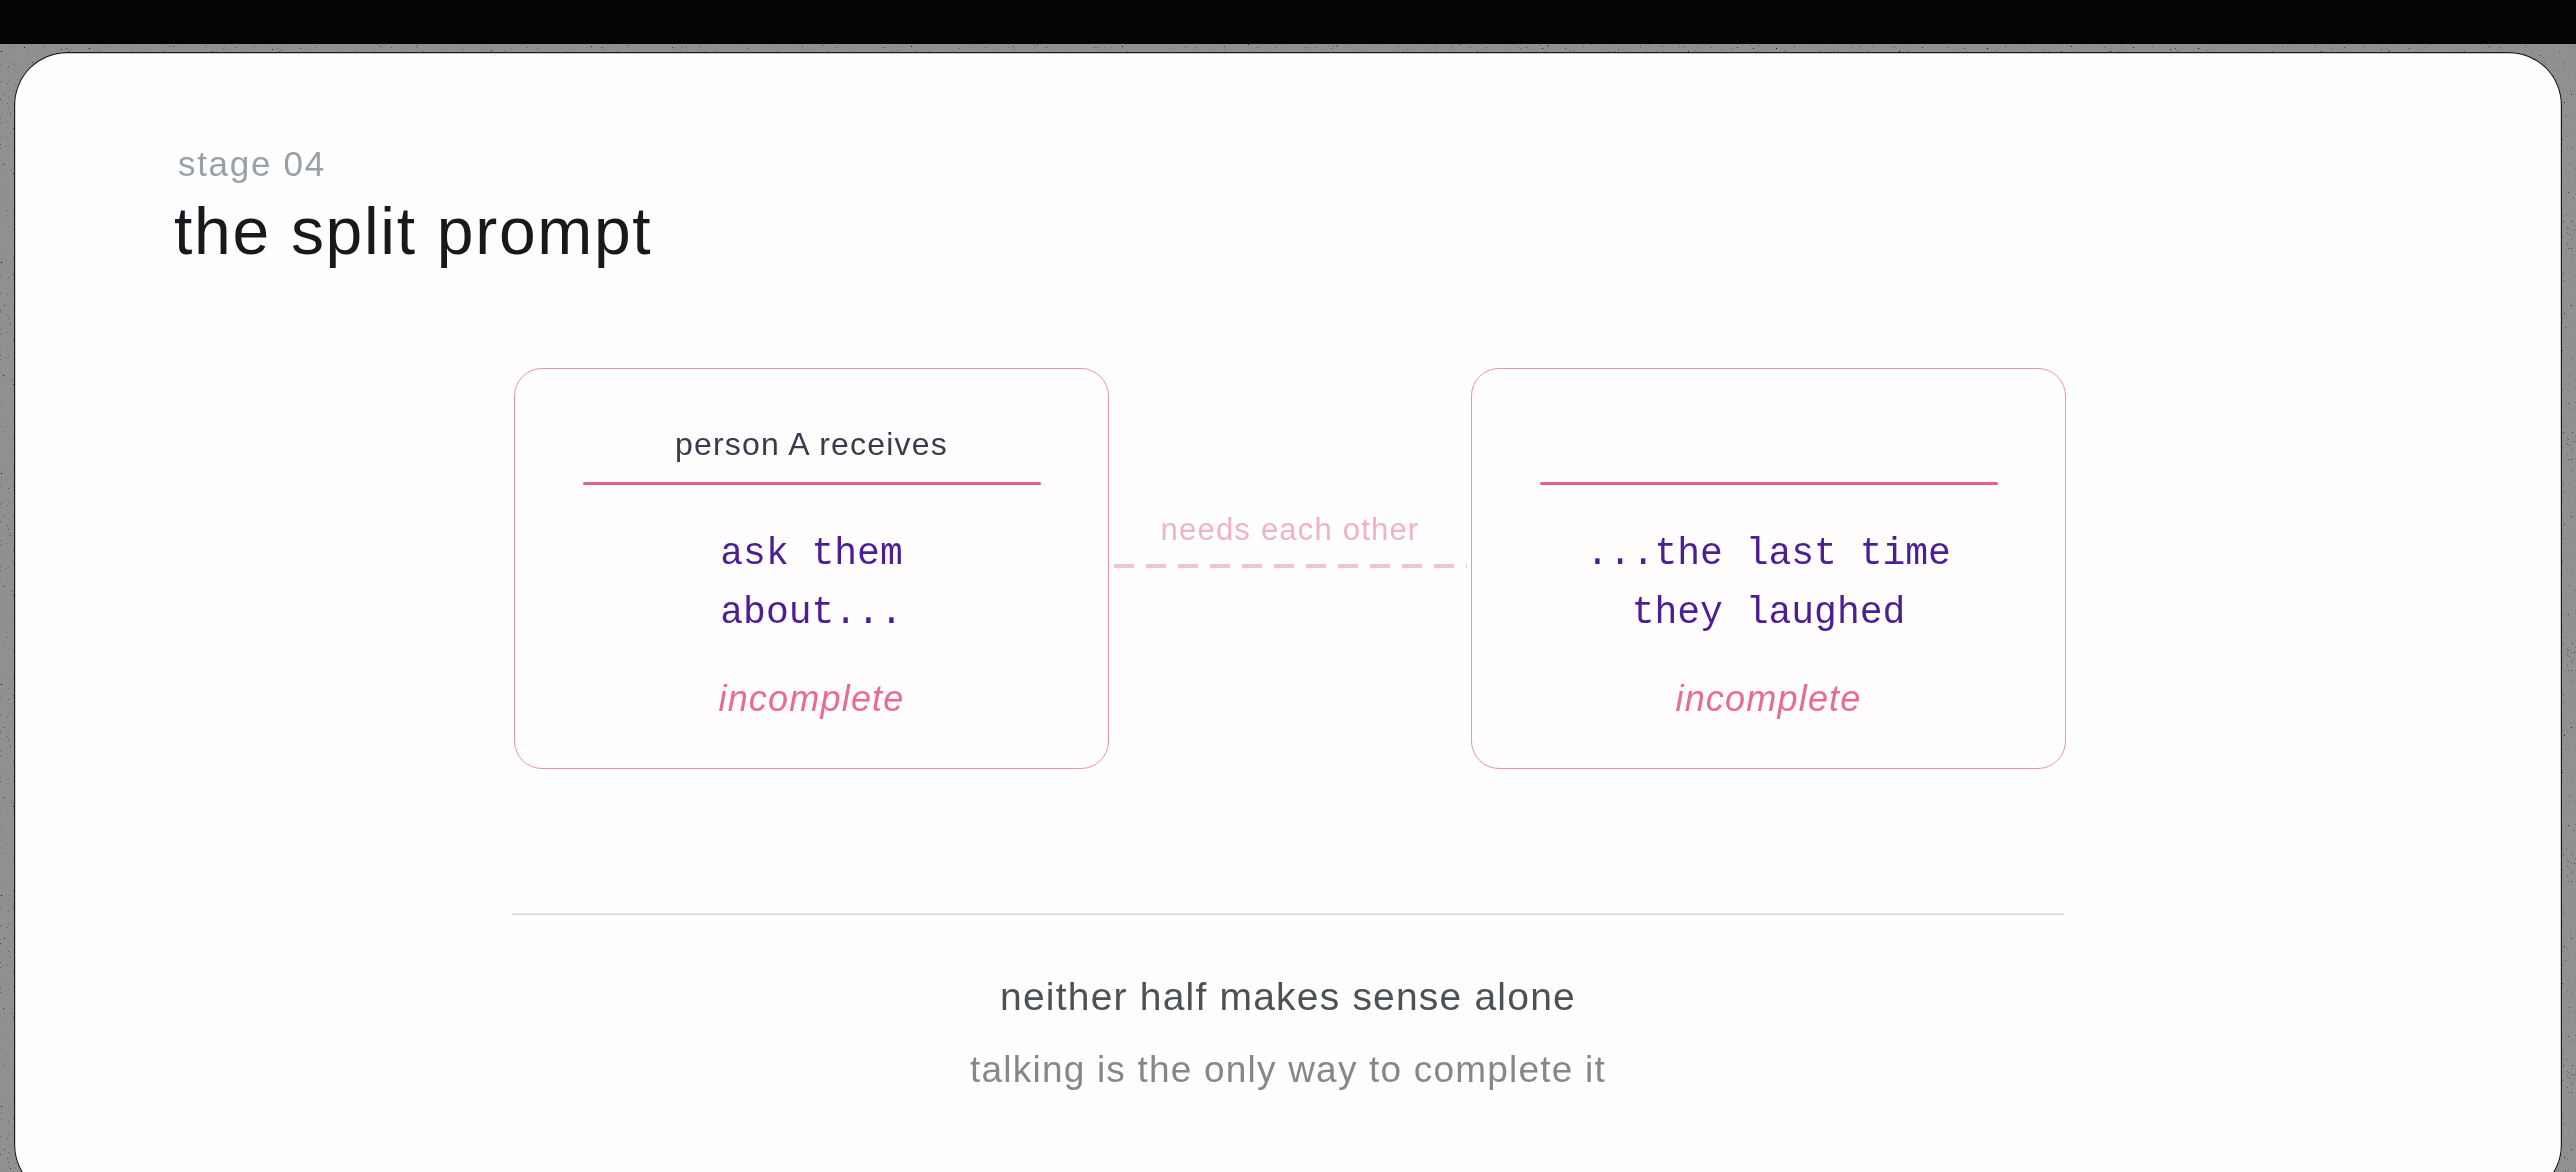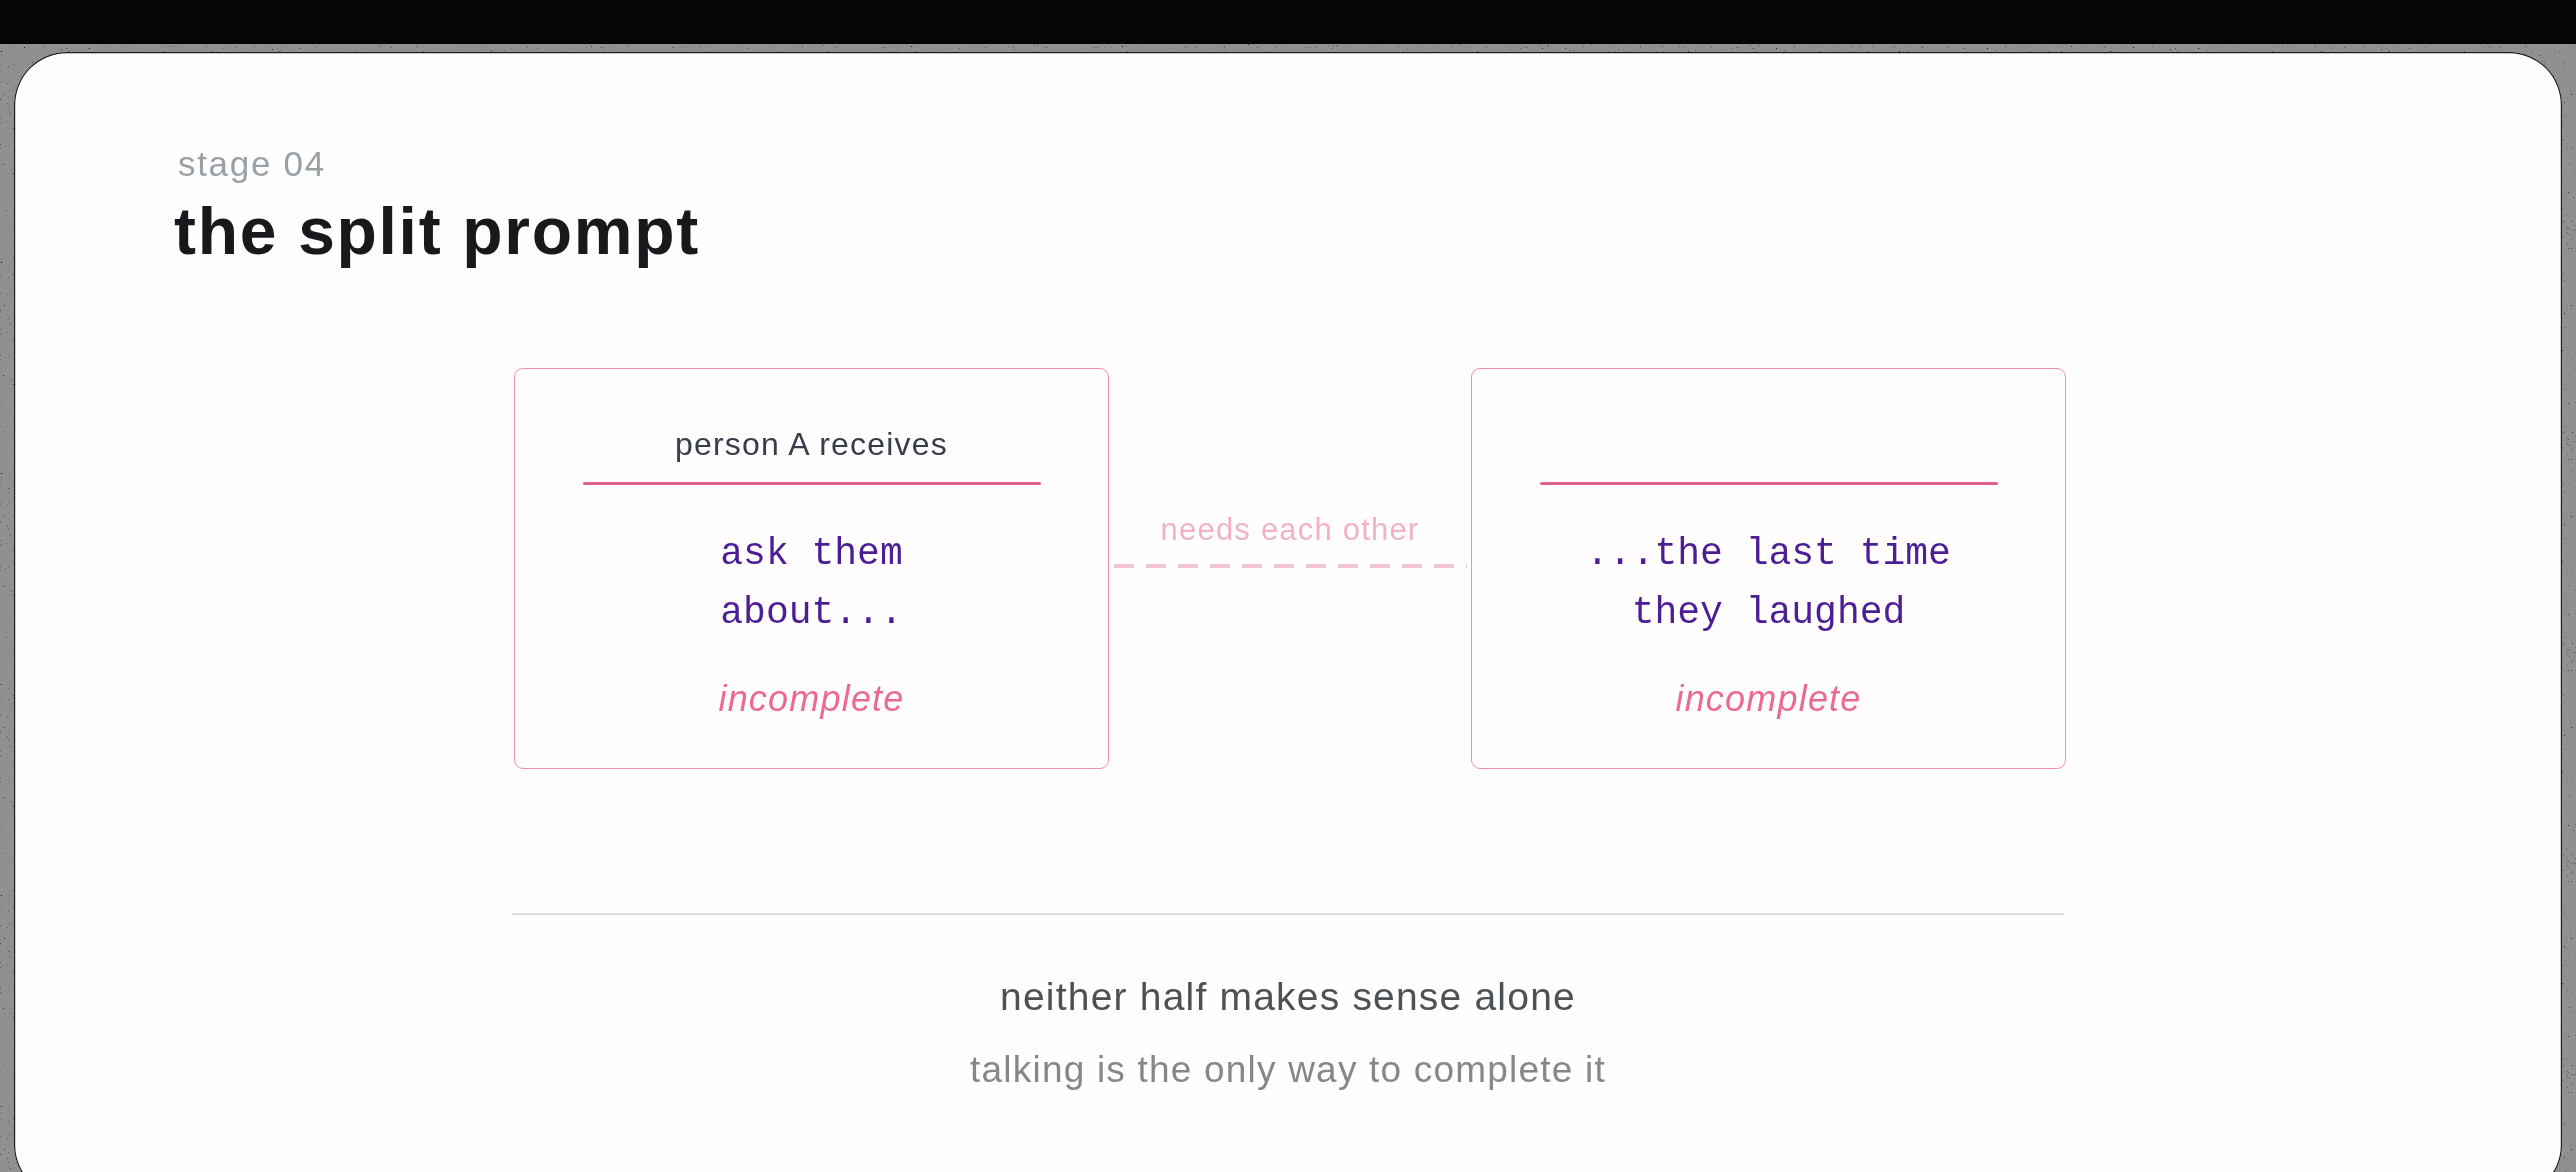--- a/index.html
+++ b/index.html
@@ -45,32 +45,32 @@
     font-weight: 300;
     color: #99a1a7;
   }
   .slide-title {
     position: absolute;
     left: 160px;
     top: 141px;
     font-size: 66px;
     line-height: 76px;
     letter-spacing: 1.7px;
-    font-weight: 700;
+    font-weight: 400;
     color: #17191d;
   }
   
   .prompt-box {
     position: absolute;
     top: 316px;
     width: 595px;
     height: 401px;
     background: #fffdfe;
     border: 1.7px solid #ef8fae;
-    border-radius: 9px;
+    border-radius: 28px;
     box-sizing: border-box;
   }
   .box-a { left: 500px; }
   .box-b { left: 1457px; }
   .box-header {
     position: absolute;
     top: 57px;
     left: 0;
     width: 100%;
     text-align: center;

